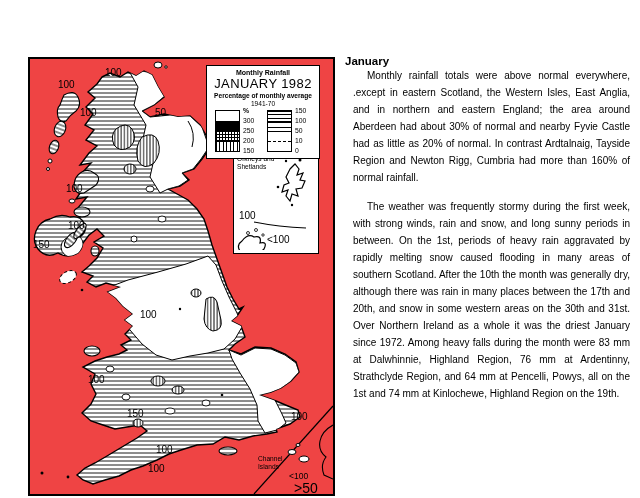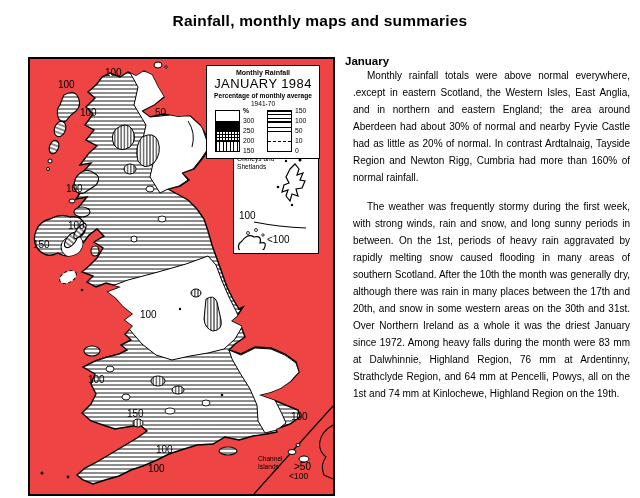--- a/index.html
+++ b/index.html
@@ -35,34 +35,33 @@
   .seg.dashtop{border-top:1px dashed #000;}
   .bar-labels{display:flex;flex-direction:column;justify-content:space-between;
       height:47px;margin:-3px 0 0 3px;font-size:6.8px;line-height:7px;text-align:left;width:16px;}
   .bar-labels .unit{font-weight:bold;}
   
   .inset-ork{position:absolute;left:203px;top:93px;width:84px;height:100px;
       border:1.5px solid #000;background:#fff;z-index:2;}
   .inset-ork-label{position:absolute;left:3px;top:2px;width:48px;font-size:6.6px;line-height:7.5px;}
   
   .ch-name{position:absolute;left:228px;top:396px;width:34px;font-size:6.6px;line-height:7.5px;z-index:2;}
-  .ch-gt{position:absolute;left:264px;top:402px;font-size:10px;z-index:2;}
+  .ch-gt{position:absolute;left:264px;top:421px;font-size:14px;z-index:2;}
   .ch-lt{position:absolute;left:259px;top:412px;font-size:8.5px;z-index:2;}
   
   .article{position:absolute;left:345px;top:55px;width:285px;}
   .article h2{font-size:11.5px;margin:0 0 0 0;}
   .article p{font-size:10px;line-height:17px;text-align:justify;
       text-indent:14px;margin:0 0 12px 8px;}
 </style>
 </head>
 <body>
 
 <div class="page">
 
-  <div class="page-title">Rainfall, monthly maps and summaries</div>
 
   <div class="map-panel">
 
     <svg width="303" height="435" viewBox="0 0 303 435">
       <defs>
         <pattern id="hH" width="4" height="4" patternUnits="userSpaceOnUse">
           <rect width="4" height="4" fill="#fff"></rect>
           <line x1="0" y1="2" x2="4" y2="2" stroke="#000" stroke-width="0.9"></line>
         </pattern>
         <pattern id="hV" width="3.2" height="3.2" patternUnits="userSpaceOnUse">
@@ -189,21 +188,21 @@
         <text class="clabel" x="58" y="324">100</text>
         <text class="clabel" x="97" y="358">150</text>
         <text class="clabel" x="126" y="394">100</text>
         <text class="clabel" x="118" y="413">100</text>
         <text class="clabel" x="261" y="361">100</text>
       </g>
     </svg>
 
     <div class="legend">
       <div class="lg-t1">Monthly Rainfall</div>
-      <div class="lg-t2">JANUARY 1984</div>
+      <div class="lg-t2">JANUARY 1982</div>
       <div class="lg-t3">Percentage of monthly average</div>
       <div class="lg-t4">1941-70</div>
       <div class="lg-bars">
         <div class="bar-group">
           <div class="bar">
             <div class="seg white"></div>
               <div class="seg black"></div>
             <div class="seg cross"></div>
               <div class="seg vert"></div>
           </div>

